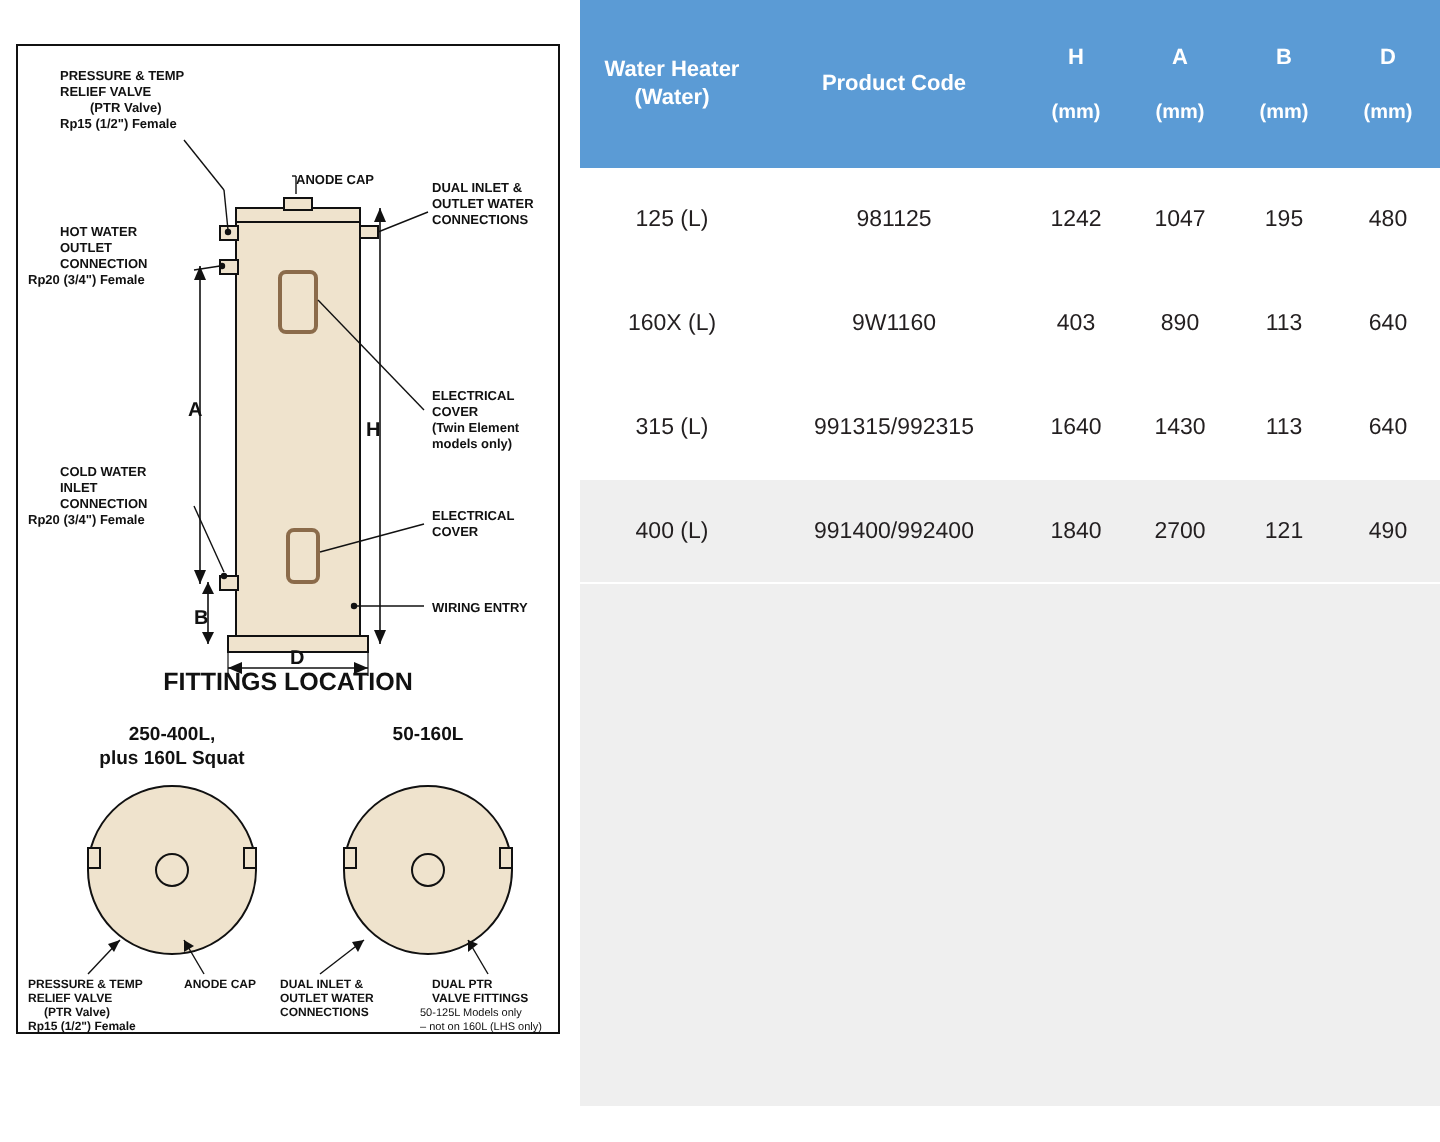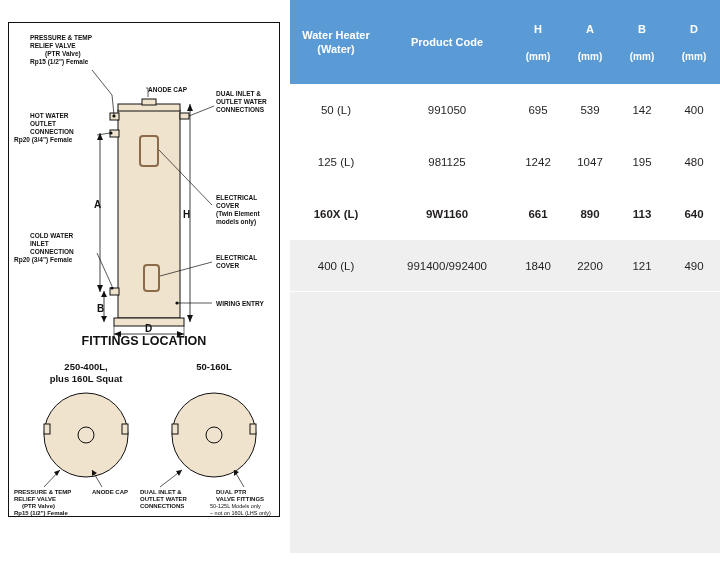--- a/index.html
+++ b/index.html
@@ -80,21 +80,21 @@
   thead.spec-head th .l1 { display:block; }
   thead.spec-head th .l2 { display:block; margin-top: 2px; }
   tbody.spec-body td {
     height: 51px;
     padding: 0 2px;
     border-bottom: 1px solid #ffffff;
     font-size: 11.5px;
   }
   tbody.spec-body tr.odd td { background: #ffffff; }
   tbody.spec-body tr.even td { background: #efefef; }
-  tbody.spec-body tr.bold td { font-weight: bold; }
+  tbody.spec-body tr.bold td { font-weight: normal; }
   .col-cap   { width: 92px; }
   .col-code  { width: 130px; }
   .col-h     { width: 52px; }
   .col-a     { width: 52px; }
   .col-b     { width: 52px; }
   .col-d     { width: 52px; }
 
   
   svg text {
     font-family: "Liberation Sans", sans-serif;
@@ -303,48 +303,48 @@
             <span class="unit">(mm)</span>
           </th>
           <th>
             <span class="l1">D</span>
             <span class="unit">(mm)</span>
           </th>
         </tr>
       </thead>
       <tbody class="spec-body" id="spec-body">
           <tr class="odd">
-            <td>50 (L)</td>
-            <td>991050</td>
-            <td>695</td>
-            <td>539</td>
-            <td>142</td>
-            <td>400</td>
-          </tr>
-          <tr class="odd">
             <td>125 (L)</td>
             <td>981125</td>
             <td>1242</td>
             <td>1047</td>
             <td>195</td>
             <td>480</td>
           </tr>
           <tr class="odd bold">
             <td>160X (L)</td>
             <td>9W1160</td>
-            <td>661</td>
+            <td>403</td>
             <td>890</td>
+            <td>113</td>
+            <td>640</td>
+          </tr>
+          <tr class="odd">
+            <td>315 (L)</td>
+            <td>991315/992315</td>
+            <td>1640</td>
+            <td>1430</td>
             <td>113</td>
             <td>640</td>
           </tr>
           <tr class="even">
             <td>400 (L)</td>
             <td>991400/992400</td>
             <td>1840</td>
-            <td>2200</td>
+            <td>2700</td>
             <td>121</td>
             <td>490</td>
           </tr>
         </tbody>
     </table>
   </div>
 
 </div>
 
 </body></html>

